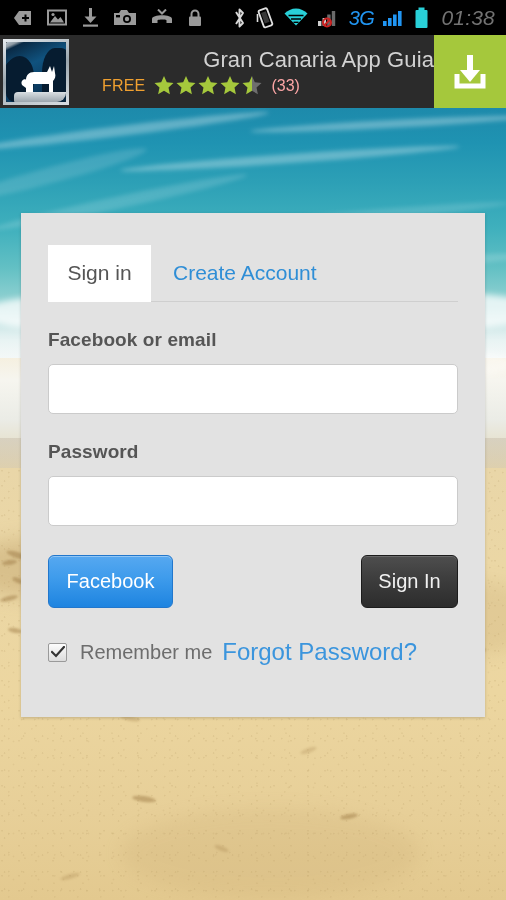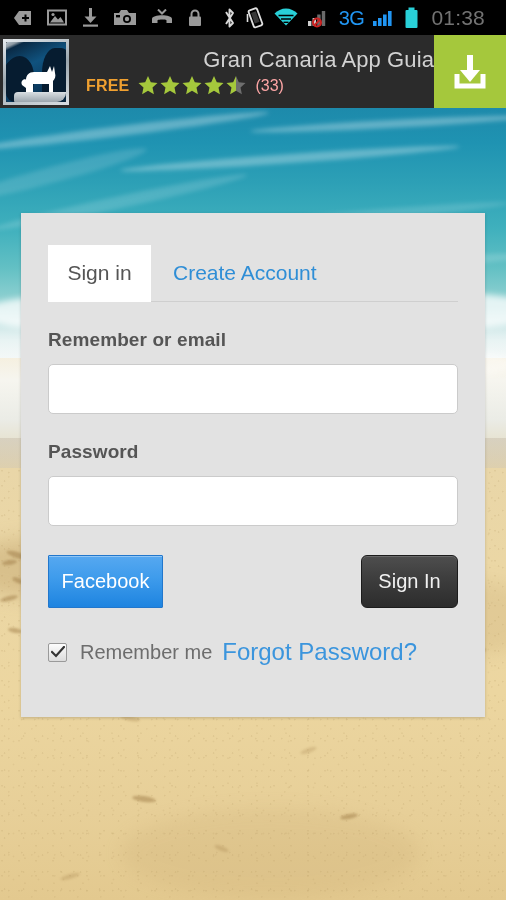--- a/index.html
+++ b/index.html
@@ -122,21 +122,22 @@
   }
   #status-left {
     display: flex; align-items: center;
     gap: 15px;
     padding-left: 12px;
   }
   #status-right {
     margin-left: auto;
     display: flex; align-items: center;
     gap: 9px;
-    padding-right: 21px;
+    padding-right: 11px;
+    font-style: italic;
   }
   .sb-icon { display: block; }
   .sb-clock {
     color: #737373;
     font-size: 21px;
     letter-spacing: 0.2px;
     font-family: "Liberation Sans", sans-serif;
     margin-left: 3px;
   }
   .net-label {
@@ -197,22 +198,23 @@
   }
   #ad-sub {
     display: flex;
     align-items: center;
     gap: 8px;
     margin-top: 3px;
   }
   #ad-free {
     color: #f0a030;
     font-size: 16px;
-    font-weight: bold;
+    font-weight: normal;
     letter-spacing: 0.2px;
+    margin-left: 16px;
   }
   #ad-stars { display: flex; align-items: center; gap: 0px; }
   #ad-count {
     color: #fca5a5;
     font-size: 16px;
   }
   #ad-dl-btn {
     flex: 0 0 72px;
     width: 72px;
     align-self: stretch;
@@ -282,23 +284,23 @@
     outline: none;
   }
 
   #btn-row {
     margin: 29px 27px 0 27px;
     display: flex;
     align-items: center;
     justify-content: space-between;
   }
   #btn-facebook {
-    width: 115px; height: 53px;
+    width: 125px; height: 53px;
     border: 1px solid #2277cc;
-    border-radius: 1px;
+    border-radius: 6px;
     background: linear-gradient(180deg,#56a8f0 0%,#3f9cec 42%,#1e84e0 100%);
     color: #ffffff;
     font-size: 20px;
     font-family: "Liberation Sans", sans-serif;
     cursor: pointer;
     box-shadow: inset 0 1px 0 rgba(255,255,255,0.35);
   }
   #btn-signin {
     width: 97px; height: 53px;
     border: 1px solid #1c1c1c;
@@ -534,21 +536,21 @@
     </div>
   </div>
 
   <div id="login-card">
 
     <div id="tab-bar">
       <div class="tab active">Sign in</div>
       <div class="tab inactive">Create Account</div>
     </div>
 
-    <div class="field-label">Remember or email</div>
+    <div class="field-label">Facebook or email</div>
     <input class="field-input" type="text" placeholder="" style="">
 
     <div class="field-label">Password</div>
     <input class="field-input" type="password" placeholder="" style="">
 
     <div id="btn-row">
       <button id="btn-facebook">Facebook</button>
       <button id="btn-signin">Sign In</button>
     </div>
 

